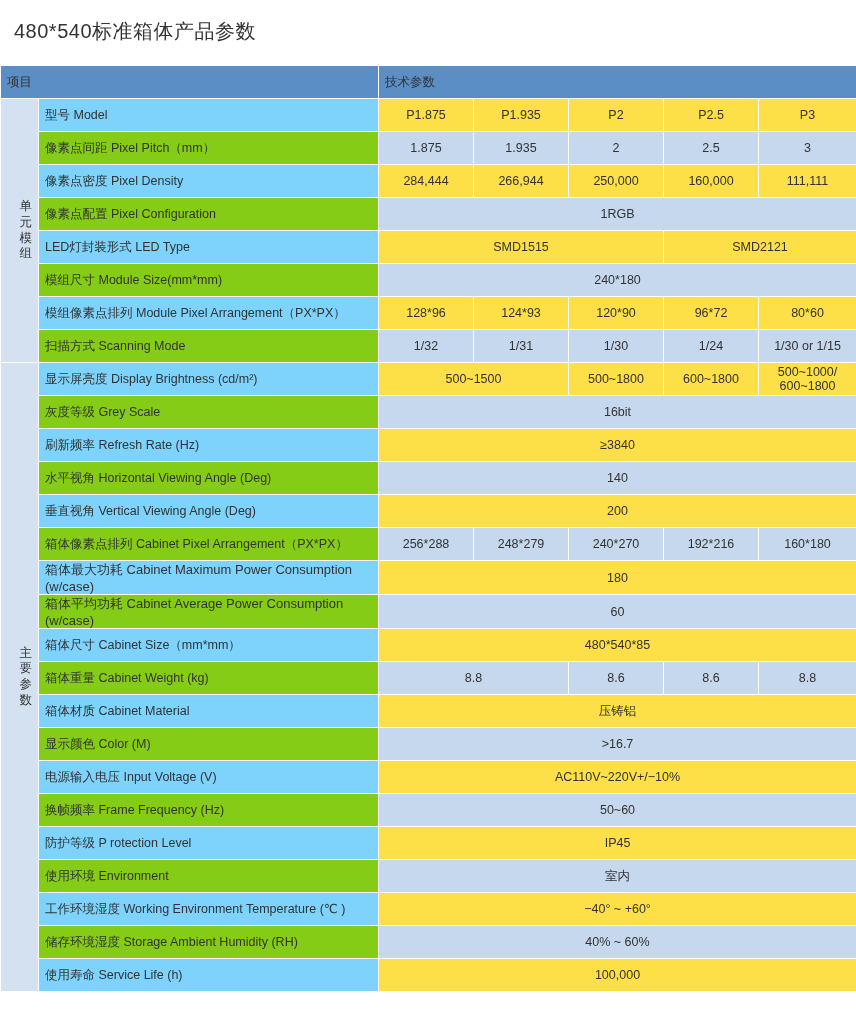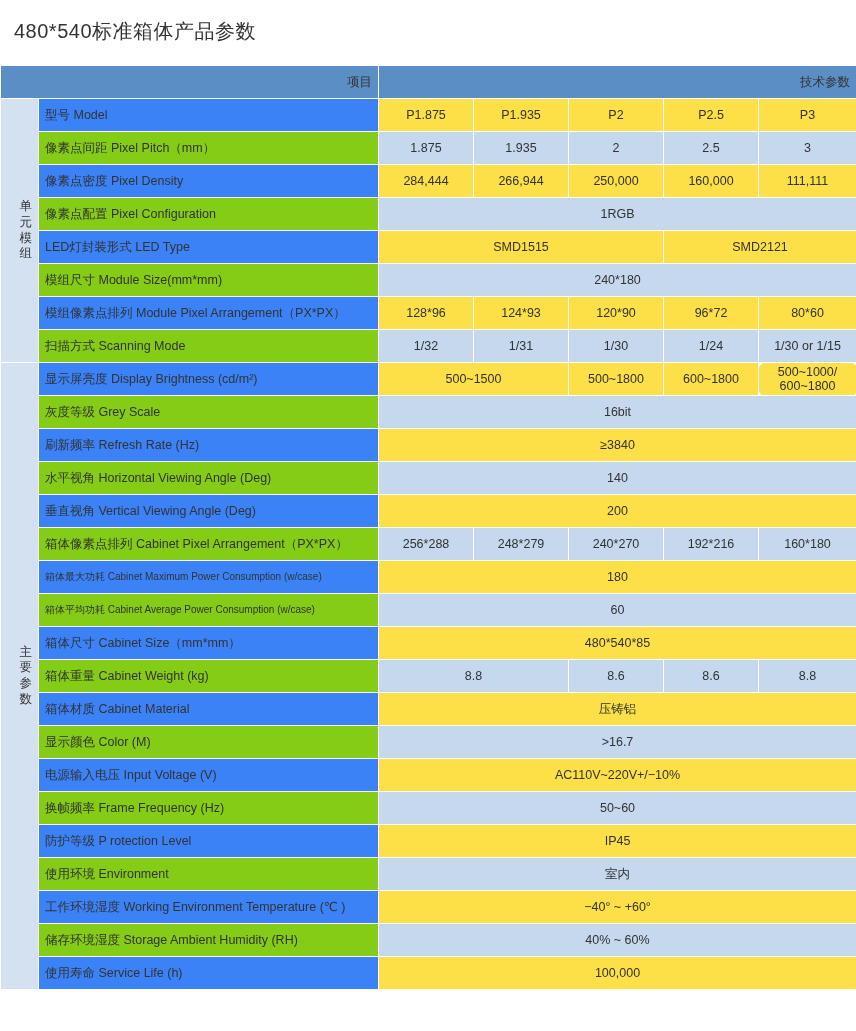--- a/index.html
+++ b/index.html
@@ -34,21 +34,21 @@
     color: #333333;
     padding: 0 6px;
     height: 33px;
     vertical-align: middle;
   }
   
   .hdr td {
     background: #5b8ec4;
     color: #ffffff;
     font-size: 19px;
-    text-align: right;
+    text-align: left;
     height: 36px;
     font-weight: normal;
     border: 1px solid #ffffff;
   }
   
   .grouplabel {
     background: #d3e1f0;
     color: #2e6ca8;
     font-size: 16px;
     text-align: right;
@@ -57,40 +57,39 @@
     padding: 0;
     line-height: 1.25;
   }
   .grouplabel span {
     display: inline-block;
     width: 16px;
     word-break: break-all;
     white-space: normal;
   }
   .rowname {
-    background: #3b82f6;
+    background: #7dd3fc;
     text-align: left;
     padding-left: 10px;
     color: #333333;
   }
-  .rowname.small { font-size: 10px; }
+  .rowname.small { font-size: 13px; }
   .cell {
     background: #fde047;
     text-align: center;
   }
   .cell.alt {
     background: #c5d8ed;
   }
   .rowname.alt {
     background: #84cc16;
   }
   .two-line {
     font-size: 11px;
     line-height: 1.15;
-    border-radius: 6px;
   }
   col.c-label { width: 38px; }
   col.c-name  { width: 340px; }
   col.c-v1    { width: 95px; }
   col.c-v2    { width: 95px; }
   col.c-v3    { width: 95px; }
   col.c-v4    { width: 95px; }
   col.c-v5    { width: 98px; }
 </style>
 </head>

